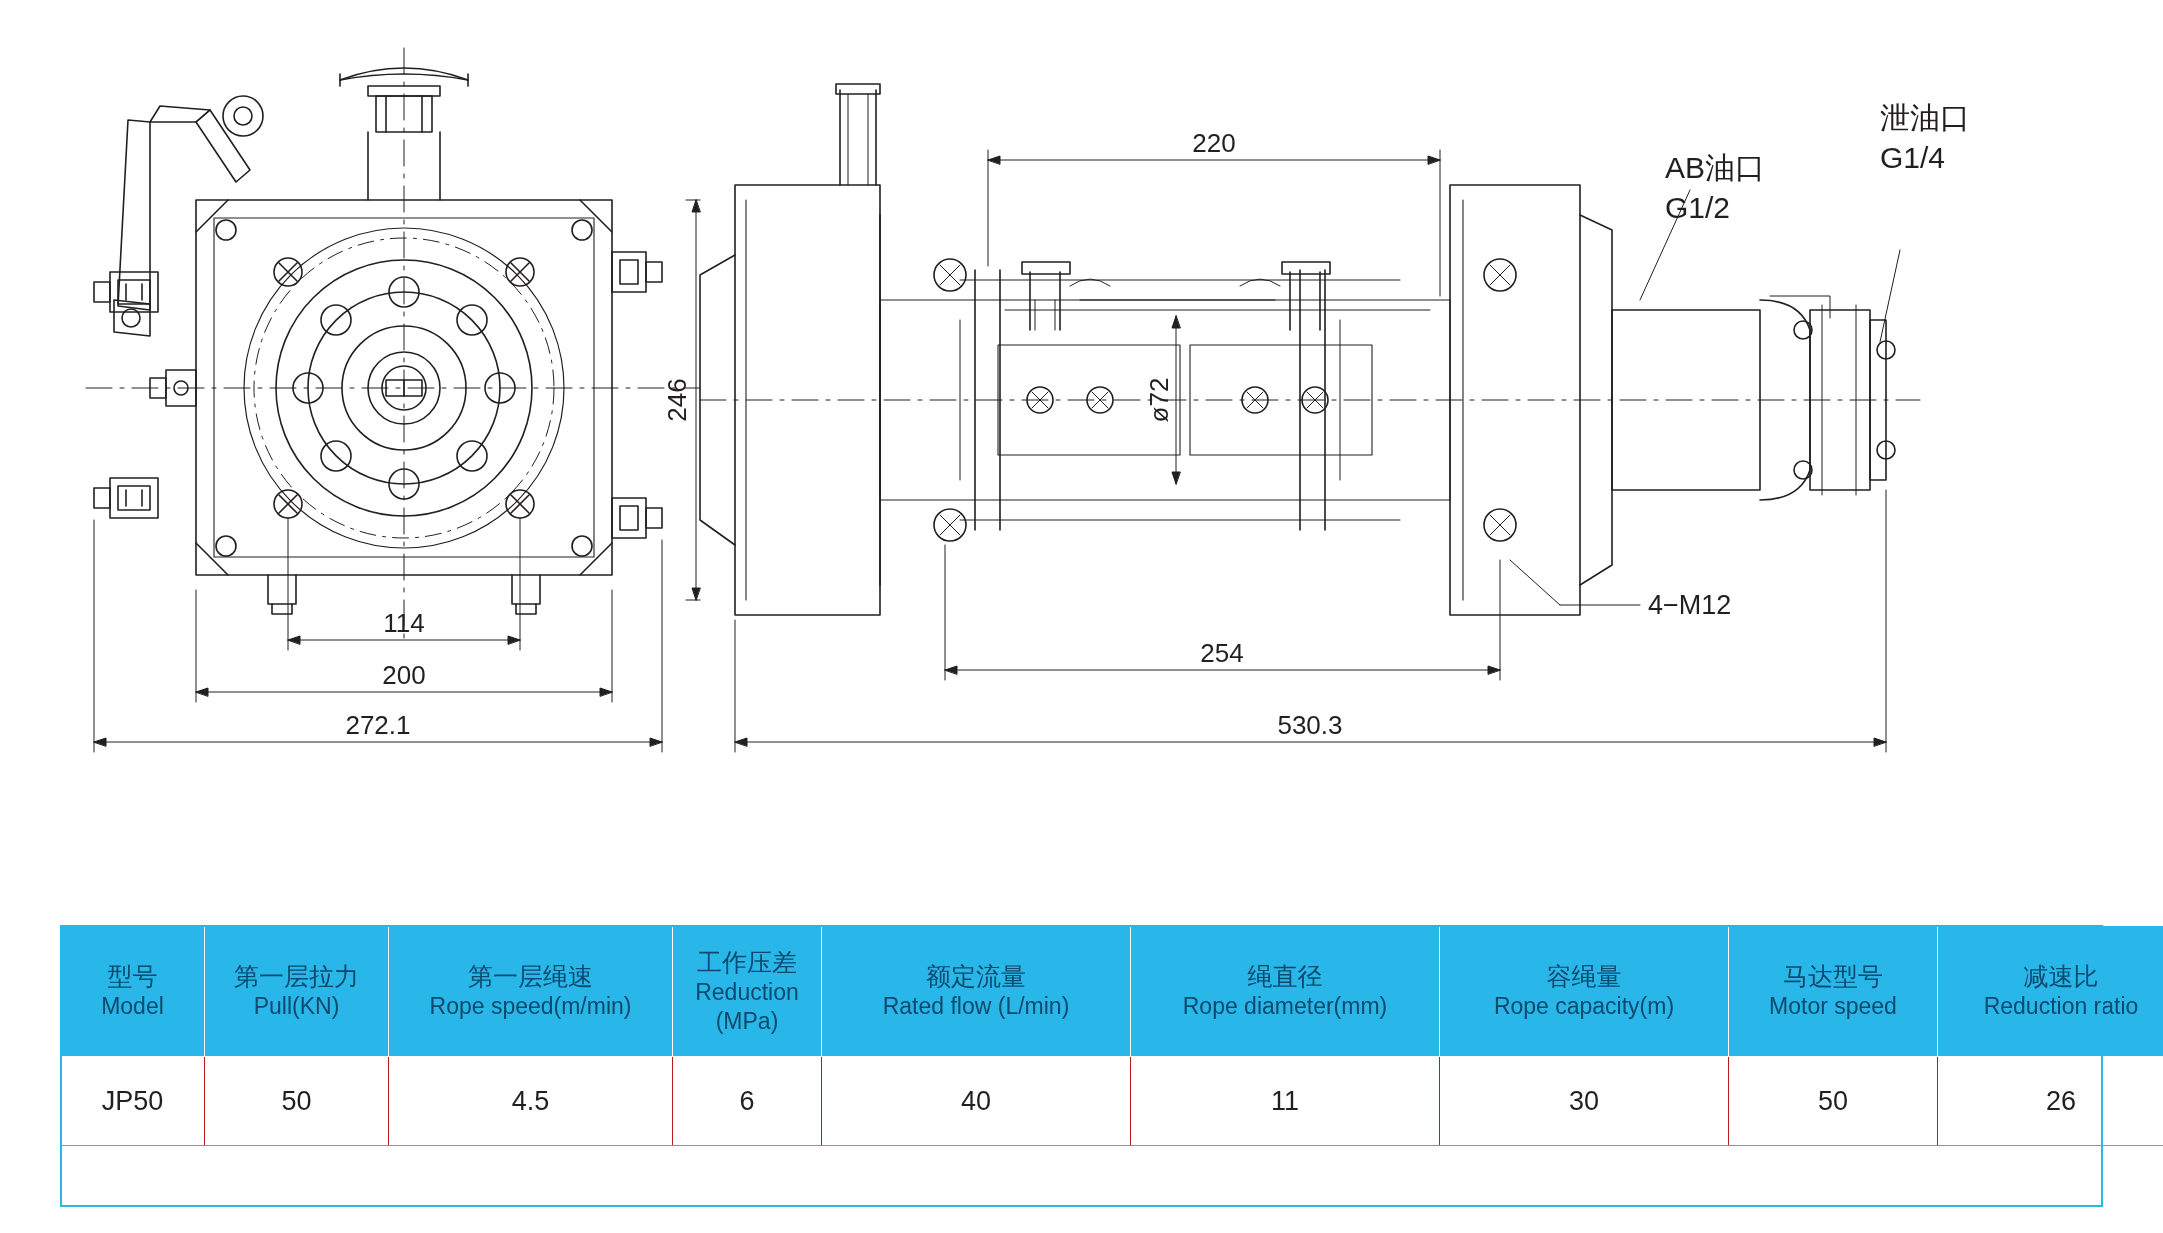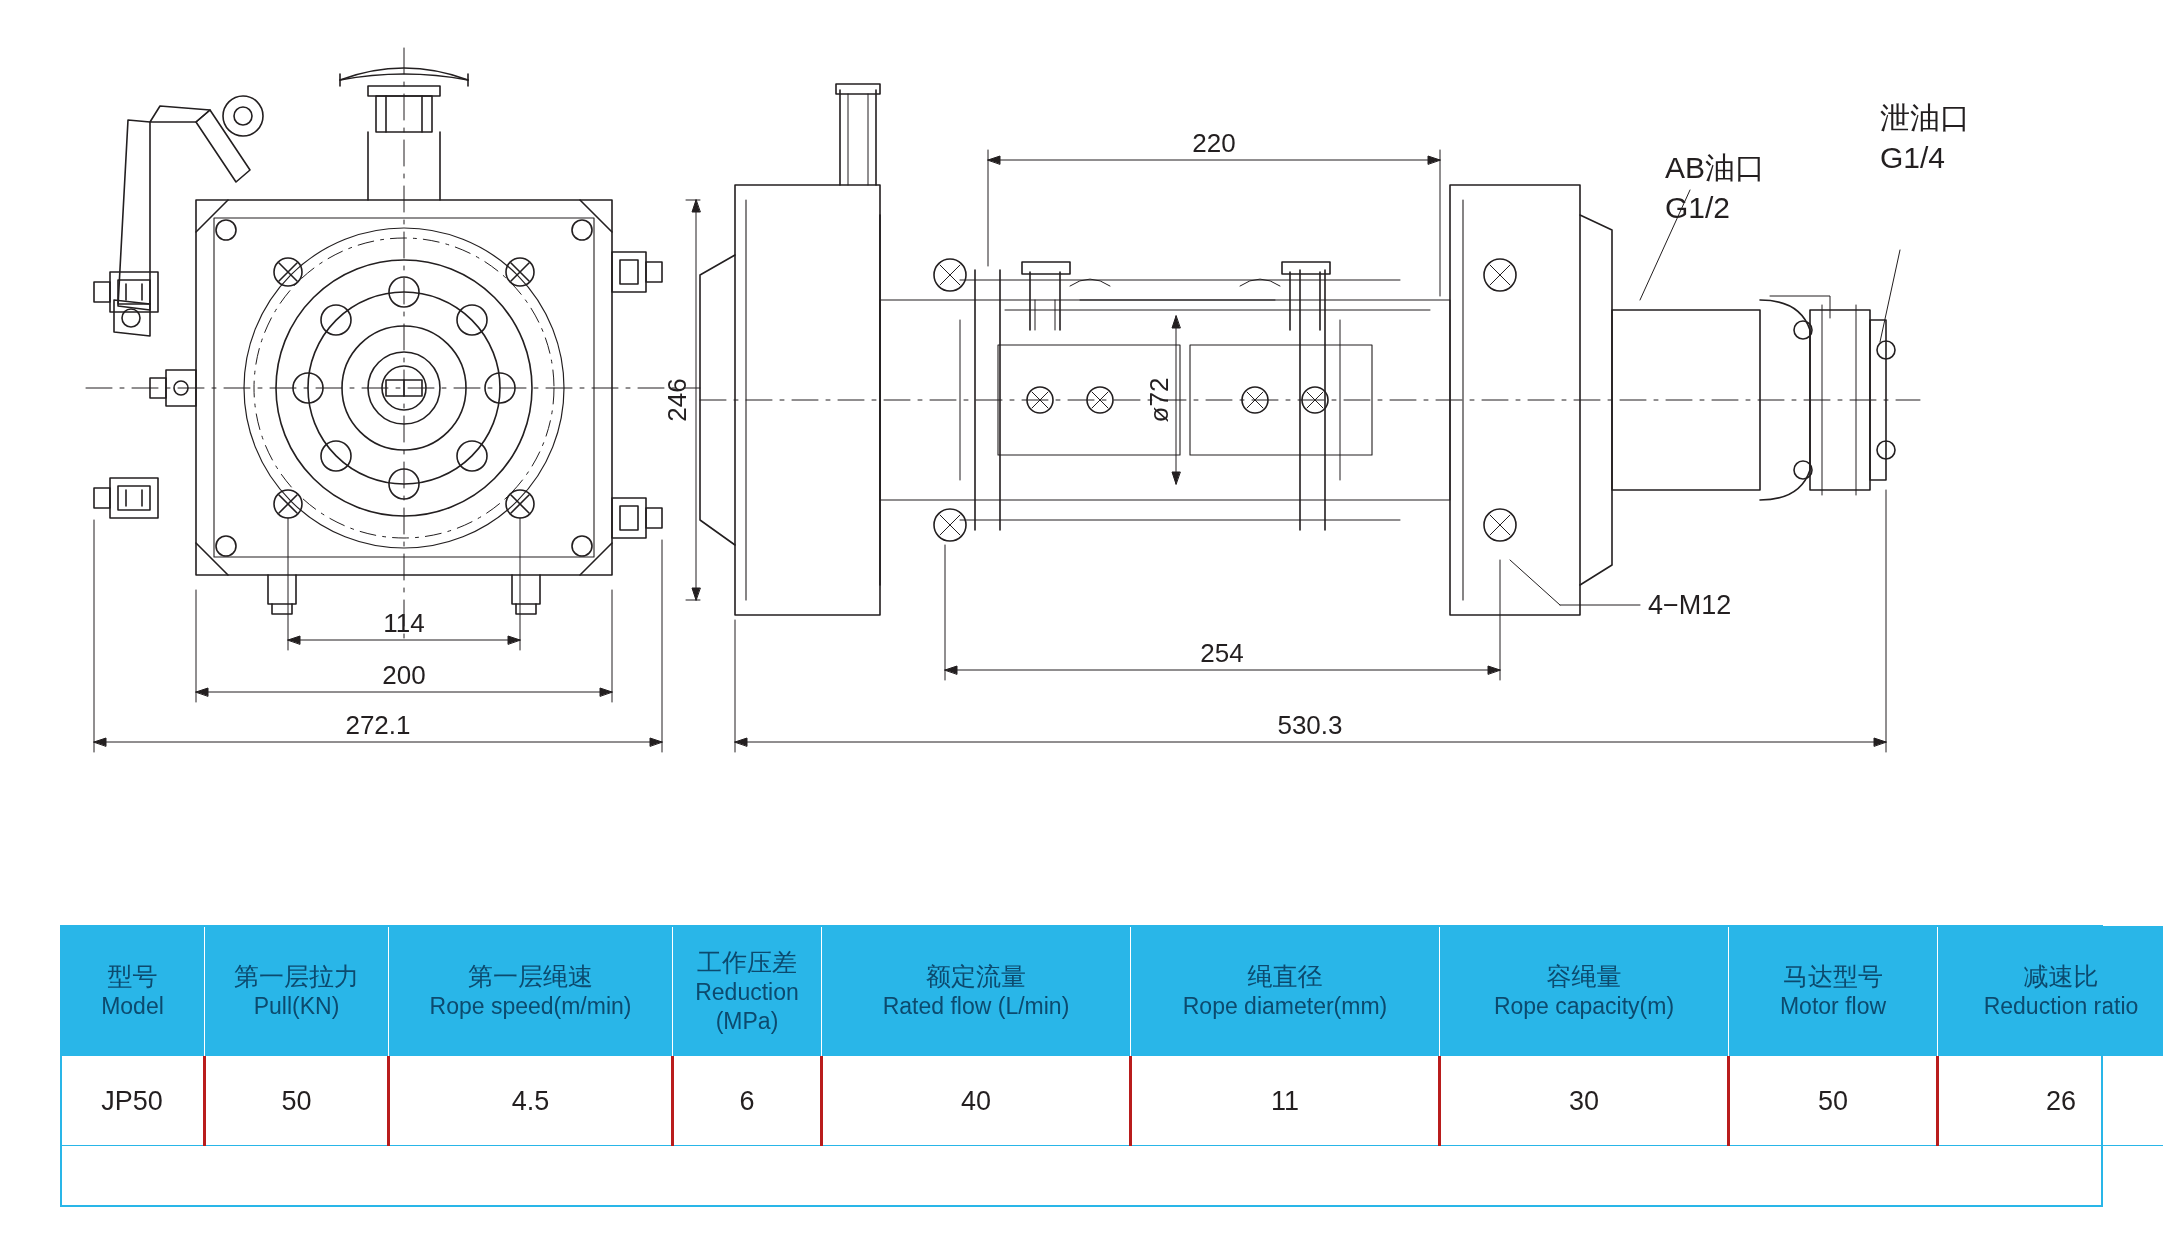--- a/index.html
+++ b/index.html
@@ -22,21 +22,21 @@
     background:#29b6e8;color:#0c4a6e;font-weight:normal;
     border:1px solid #ffffff;
     padding:10px 4px;vertical-align:middle;text-align:center;
     height:110px;
   }
   table.spec td{
     border:1px solid #29b6e8;border-top:none;
     text-align:center;vertical-align:middle;
     font-size:27px;color:#231f20;height:86px;background:#ffffff;
   }
-  table.spec tbody tr td{border-left:1px solid #29b6e8;border-right:3px solid #b91c1c;}
+  table.spec tbody tr td{border-left:1px solid #29b6e8;border-right:1px solid #b91c1c;}
   .th-cn{display:block;font-family:"DejaVu Sans",sans-serif;font-size:25px;line-height:1.25;}
   .th-en{display:block;font-size:23px;line-height:1.25;}
   table.spec{border:none;}
   .tbl-outline{position:absolute;left:60px;top:925px;width:2043px;height:282px;border:2px solid #29b6e8;box-sizing:border-box;pointer-events:none;}
 
   text{font-family:"Liberation Sans",sans-serif;}
 </style>
 </head>
 <body>
 
@@ -306,21 +306,21 @@
           <th style="width:300px">
             <span class="th-cn">绳直径</span>
             <span class="th-en">Rope diameter(mm)</span>
           </th>
           <th style="width:280px">
             <span class="th-cn">容绳量</span>
             <span class="th-en">Rope capacity(m)</span>
           </th>
           <th style="width:200px">
             <span class="th-cn">马达型号</span>
-            <span class="th-en">Motor flow</span>
+            <span class="th-en">Motor speed</span>
           </th>
           <th style="width:238px">
             <span class="th-cn">减速比</span>
             <span class="th-en">Reduction ratio</span>
           </th>
         </tr>
       </thead>
       <tbody>
         <tr>
           <td>JP50</td>

